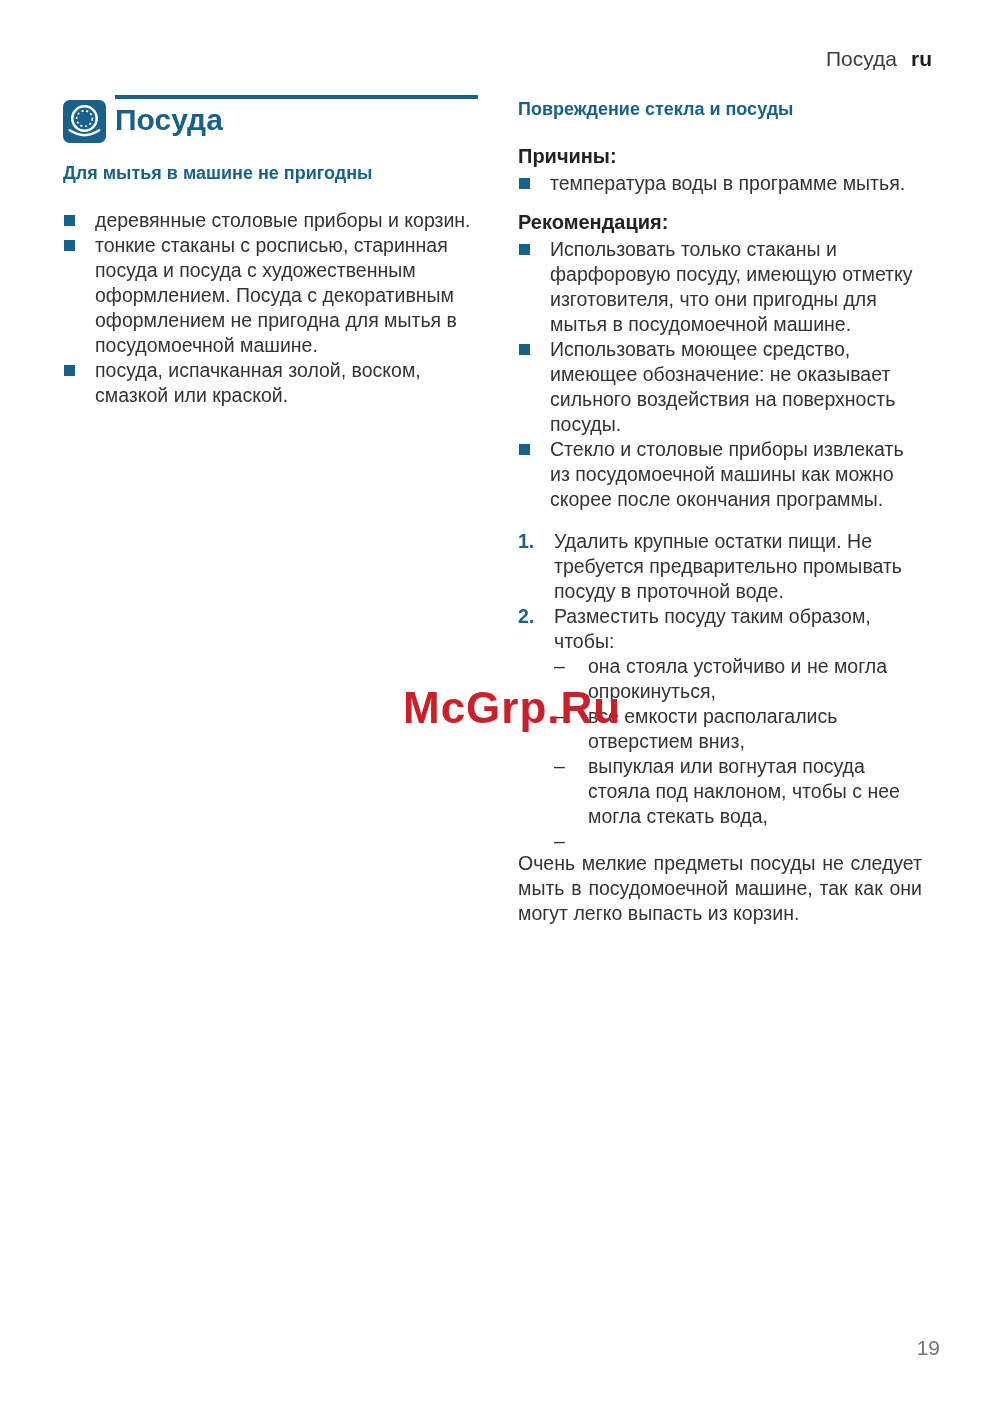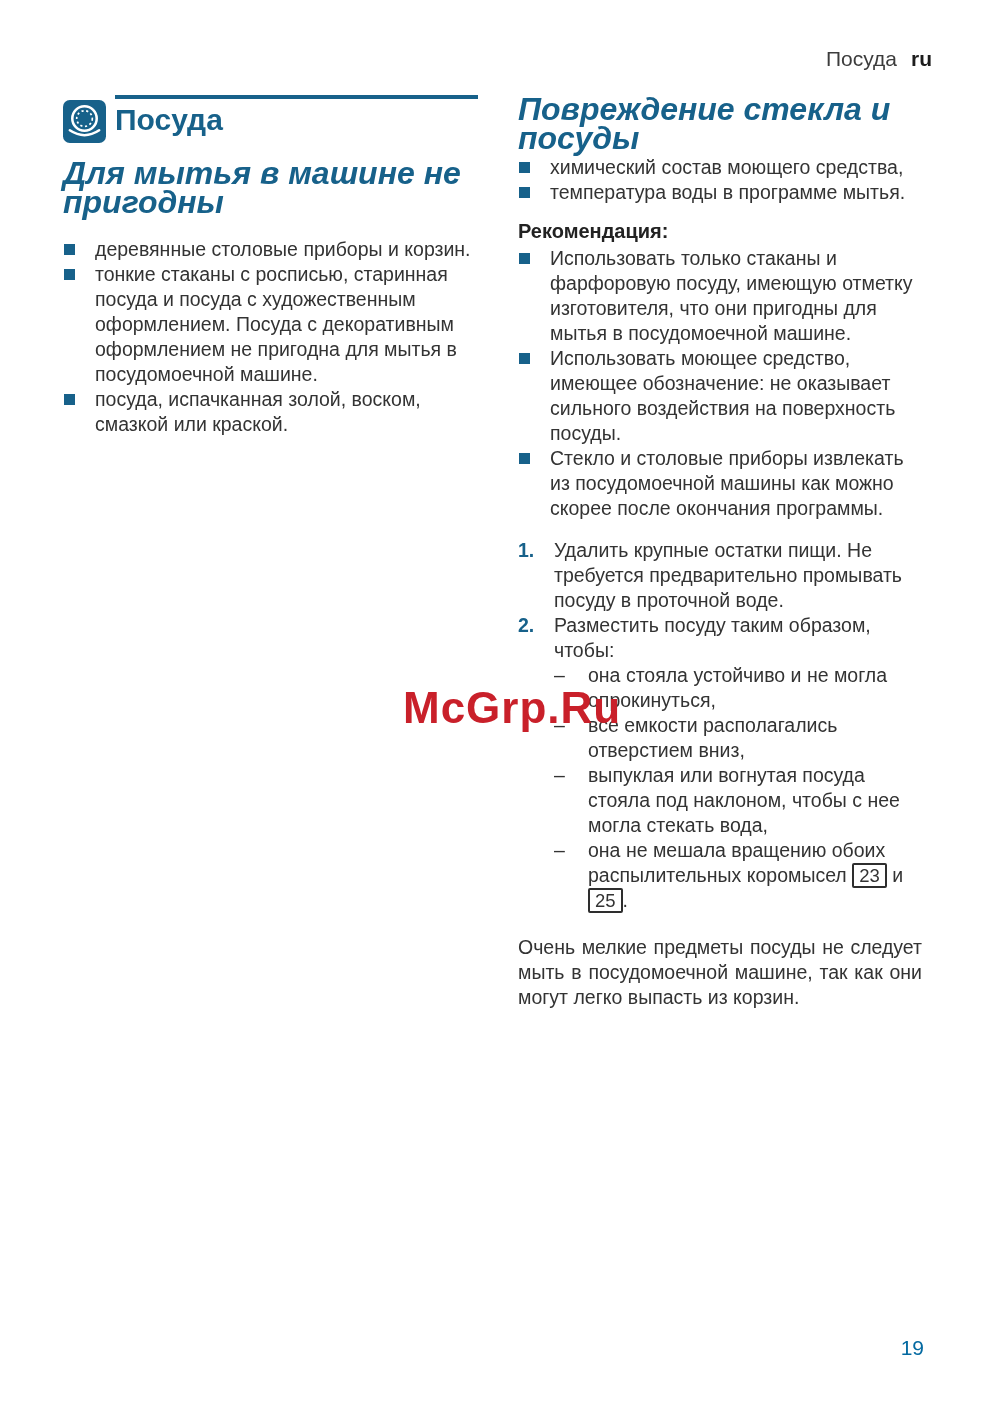--- a/index.html
+++ b/index.html
@@ -36,21 +36,21 @@
     align-items:flex-start;
   }
   .col-left{width:415px;flex:none;}
   .col-right{width:404px;flex:none;}
 
   
   .chapter-head{display:flex;align-items:flex-start;gap:9px;}
   .chapter-icon{width:43px;height:43px;flex:none;margin-top:5px;}
   .chapter-title-box{flex:1;border-top:4px solid var(--teal);padding-top:2px;}
   h1{font-size:30px;line-height:37px;font-weight:bold;color:var(--teal);}
-  h2{font-size:32px;line-height:29px;font-weight:bold;color:var(--teal);font-style:italic;}
+  h2{font-size:18px;line-height:29px;font-weight:bold;color:var(--teal);}
   .col-left h2{margin-top:16px;}
   h2.mt{margin-top:14px;}
 
   
   p, .li-text{font-size:19.5px;line-height:25px;color:var(--body);}
   .just{text-align:justify;}
   .label{font-size:20px;line-height:25px;font-weight:bold;color:#222;margin-top:14px;}
   .label.first{margin-top:20px;}
 
   ul.square-list{list-style:none;margin-top:2px;}
@@ -91,23 +91,23 @@
     left:403px;top:683px;
     font-size:44px;
     font-weight:bold;
     color:var(--red);
     letter-spacing:1px;
     white-space:nowrap;
     pointer-events:none;
   }
   .page-number{
     position:absolute;
-    top:1335px;right:76px;
+    top:1335px;right:60px;
     font-size:21px;line-height:25px;
-    color:#0369a1;
+    color:#737373;
   }
 </style>
 </head>
 <body>
 
 <div class="page">
 
   <div class="page-header">
     <span>Посуда</span><span class="lang">ru</span>
   </div>
@@ -148,24 +148,24 @@
         </li>
       </ul>
 
 
     </div>
 
     <div class="col-right">
 
       <h2>Повреждение стекла и посуды</h2>
 
+      <p class="label first">Причины:</p>
       <ul class="square-list">
         <li>
           <span class="sq"></span>
-          <span class="li-text just">химический состав моющего средства,</span>
         </li>
         <li>
           <span class="sq"></span>
           <span class="li-text just">температура воды в программе мытья.</span>
         </li>
       </ul>
 
       <p class="label">Рекомендация:</p>
       <ul class="square-list">
         <li>
@@ -199,24 +199,20 @@
             <li>
               <span class="dash">–</span>
               <span class="li-text just">все емкости располагались отверстием вниз,</span>
             </li>
             <li>
               <span class="dash">–</span>
               <span class="li-text just">выпуклая или вогнутая посуда стояла под наклоном, чтобы с нее могла стекать вода,</span>
             </li>
             <li>
               <span class="dash">–</span>
-              <span class="li-text just"><span>она не мешала вращению обоих распылительных коромысел</span>
-                <span class="refbox">23</span>
-                <span>и</span>
-                <span class="refbox">25</span><span>.</span></span>
             </li>
           </ul>
         </li>
       </ol>
 
       <p class="closing just">Очень мелкие предметы посуды не следует мыть в посудомоечной машине, так как они могут легко выпасть из корзин.</p>
 
     </div>
   </div>
 

